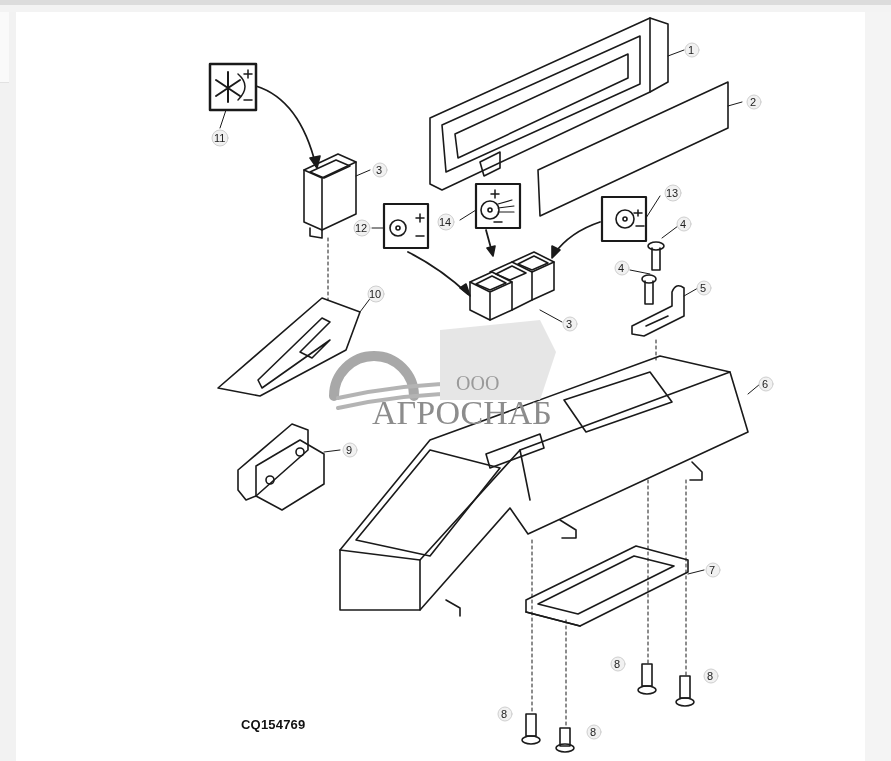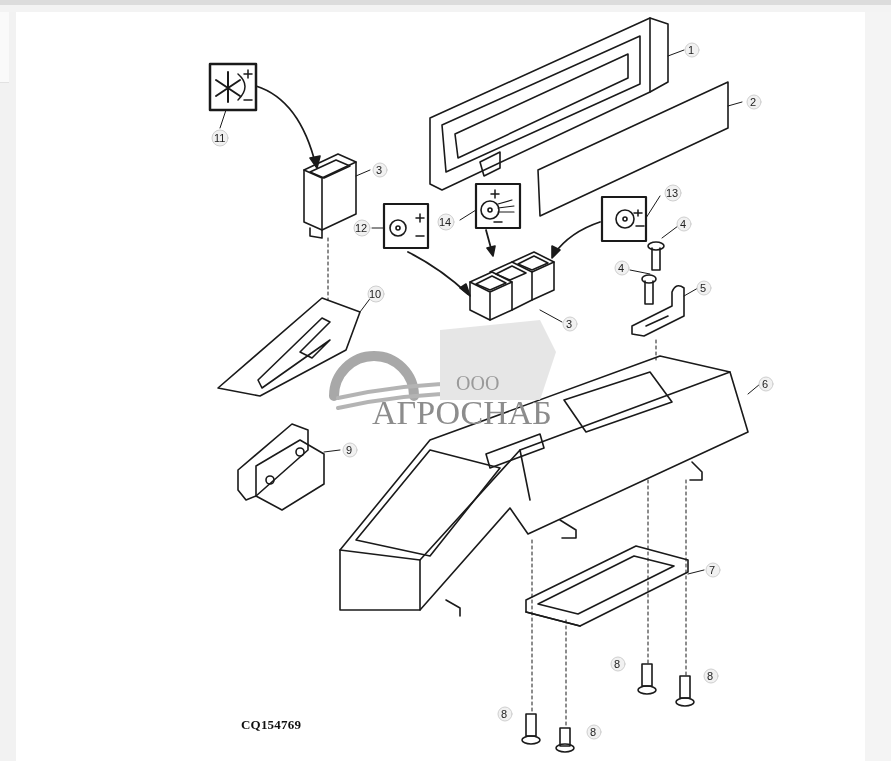--- a/index.html
+++ b/index.html
@@ -4,21 +4,21 @@
 <style>
   html,body{margin:0;padding:0;}
   body{width:891px;height:761px;background:#f2f2f2;position:relative;overflow:hidden;font-family:"Liberation Sans",sans-serif;}
   .topbar{position:absolute;left:0;top:0;width:891px;height:5px;background:#dcdcdc;}
   .topline{position:absolute;left:0;top:5px;width:891px;height:7px;background:#f3f3f3;}
   .leftcol{position:absolute;left:0;top:12px;width:9px;height:70px;background:#fafafa;border-bottom:1px solid #e2e2e2;}
   .panel{position:absolute;left:16px;top:12px;width:849px;height:749px;background:#ffffff;}
   .rightgutter{position:absolute;left:865px;top:12px;width:26px;height:749px;background:#f4f4f4;}
   svg{position:absolute;left:0;top:0;}
   .callout{font-family:"Liberation Sans",sans-serif;font-size:11px;fill:#222;}
-  .code{position:absolute;left:241px;top:717px;font-family:Liberation Serif, serif;font-weight:bold;font-size:13px;color:#111;letter-spacing:0.2px;}
+  .code{position:absolute;left:241px;top:717px;font-family:Liberation Sans, sans-serif;font-weight:bold;font-size:13px;color:#111;letter-spacing:0.2px;}
   .wm-ooo{font-family:"Liberation Serif",serif;font-size:20px;fill:#9a9a9a;}
   .wm-name{font-family:"Liberation Serif",serif;font-size:34px;fill:#8c8c8c;}
 </style>
 </head>
 <body>
 
 <div class="topbar"></div>
 <div class="topline"></div>
 <div class="leftcol"></div>
 <div class="rightgutter"></div>

